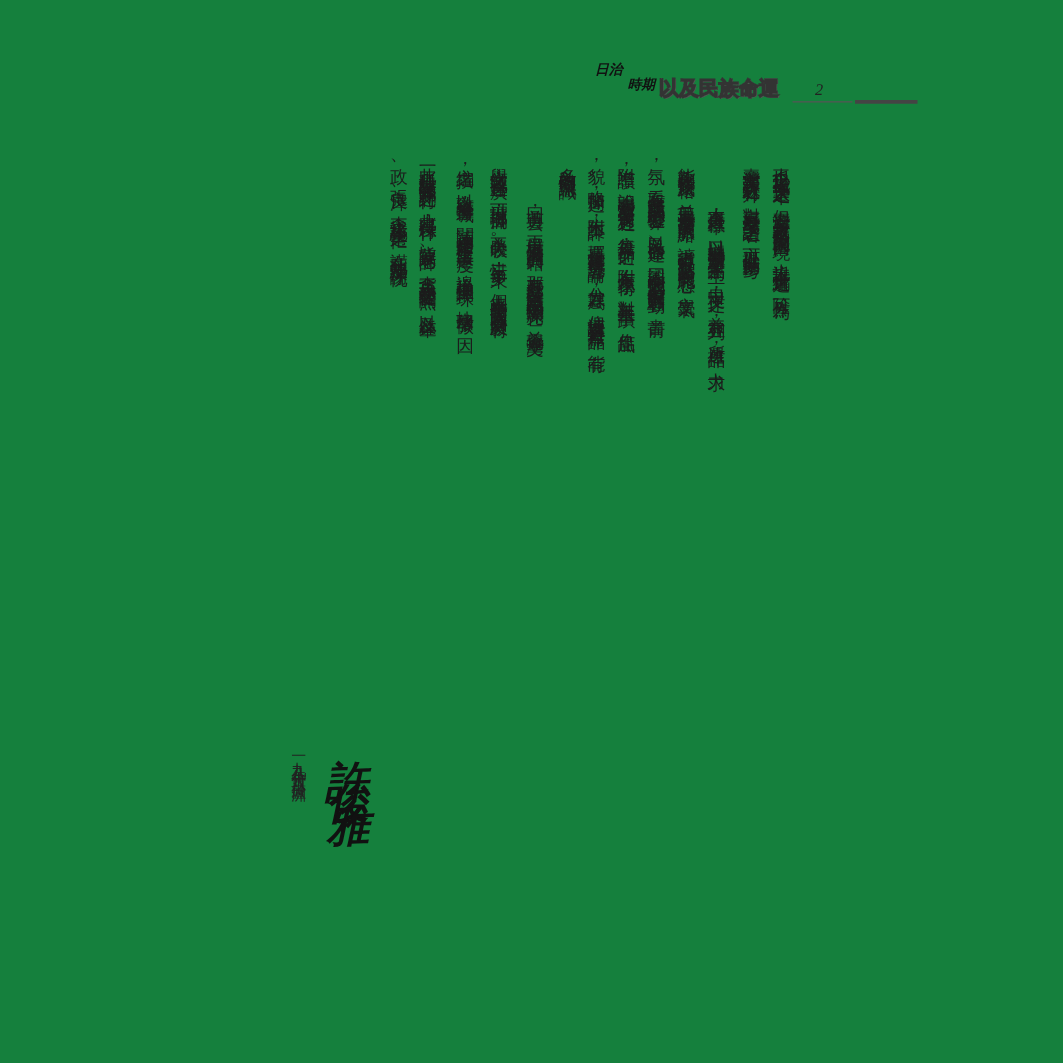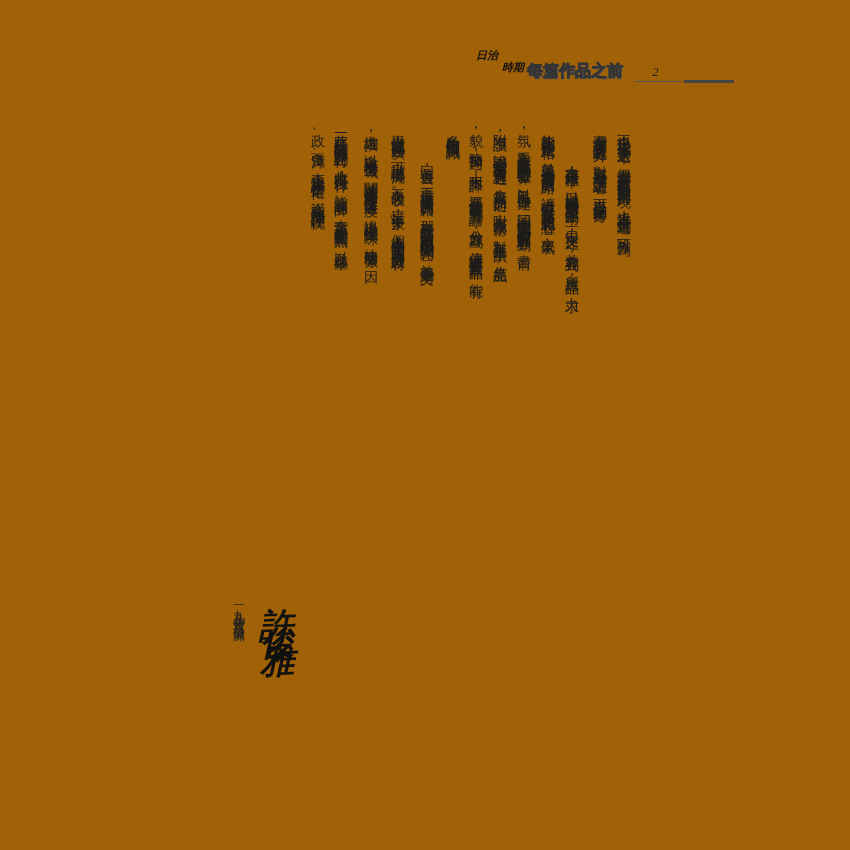--- a/index.html
+++ b/index.html
@@ -1,18 +1,18 @@
 <!DOCTYPE html>
 <html><head>
 <meta charset="utf-8">
 <style>
   html, body { margin: 0; padding: 0; background: #ffffff; }
   body { width: 850px; height: 850px; position: relative; overflow: hidden;
          font-family: "DejaVu Serif", "Liberation Serif", serif; color: #1a1a1a; }
-  .page { position: absolute; left: 0; top: 0; width: 850px; height: 850px; background: #a16207; }
+  .page { position: absolute; left: 0; top: 0; width: 850px; height: 850px; background: #15803d; }
 
   .header { position: absolute; left: 476px; top: 50px; height: 36px; width: 260px; }
   .hdr-era { position: absolute; left: 0; top: 0; font-style: italic; font-weight: bold;
              font-size: 11px; line-height: 12px; color: #111; font-family: "DejaVu Sans", sans-serif; }
   .hdr-era span { display: block; }
   .hdr-era .l2 { margin-left: 26px; }
   .hdr-title { position: absolute; left: 51px; top: 12px; font-size: 16px; font-weight: bold;
                letter-spacing: 0px; color: #cfcfcf; font-family: "DejaVu Sans", sans-serif;
                -webkit-text-stroke: 1px #333;
                text-shadow: 1px 1px 0 #555; line-height: 18px; }
@@ -36,21 +36,21 @@
 </head>
 <body>
 
 <div class="page">
 
   <div class="header">
     <div class="hdr-era">
       <span>日治</span>
       <span class="l2">時期</span>
     </div>
-    <div class="hdr-title">每篇作品之前</div>
+    <div class="hdr-title">以及民族命運</div>
     <div class="hdr-rule-thin"></div>
     <div class="hdr-pagenum">2</div>
     <div class="hdr-rule-thick"></div>
   </div>
 
   <div class="body-text">
     <div class="col" style="left:310px">也不乏現當代文學之選本，但臺灣文學之教材仍不多見的現實困境。也許本書之編選，除可作為</div>
     <div class="col" style="left:286px">臺灣文學課程之教材外，對喜好臺灣文學之讀者，亦可提供輔助參考。</div>
     <div class="col indent" style="left:258px">本書選錄標準，以日據時期臺灣新文學作品為主，中日文之作，兼容並列，所選作品，力求</div>
     <div class="col" style="left:234px">能夠代表作家風格，並呈現臺灣文學發展的脈絡，讀者從中可以窺見當時的文化心態、文學氣</div>

